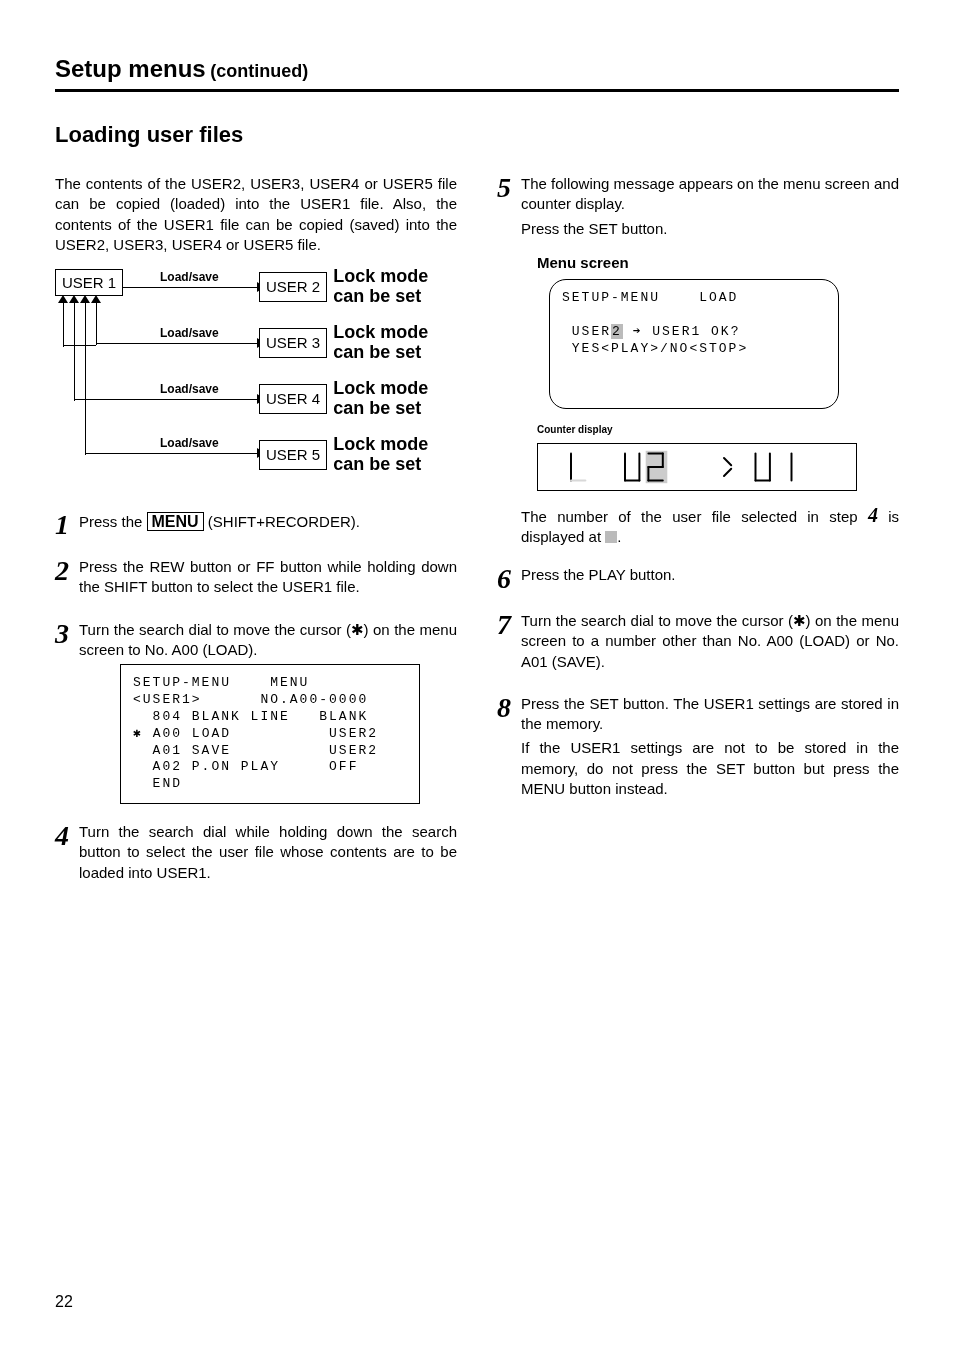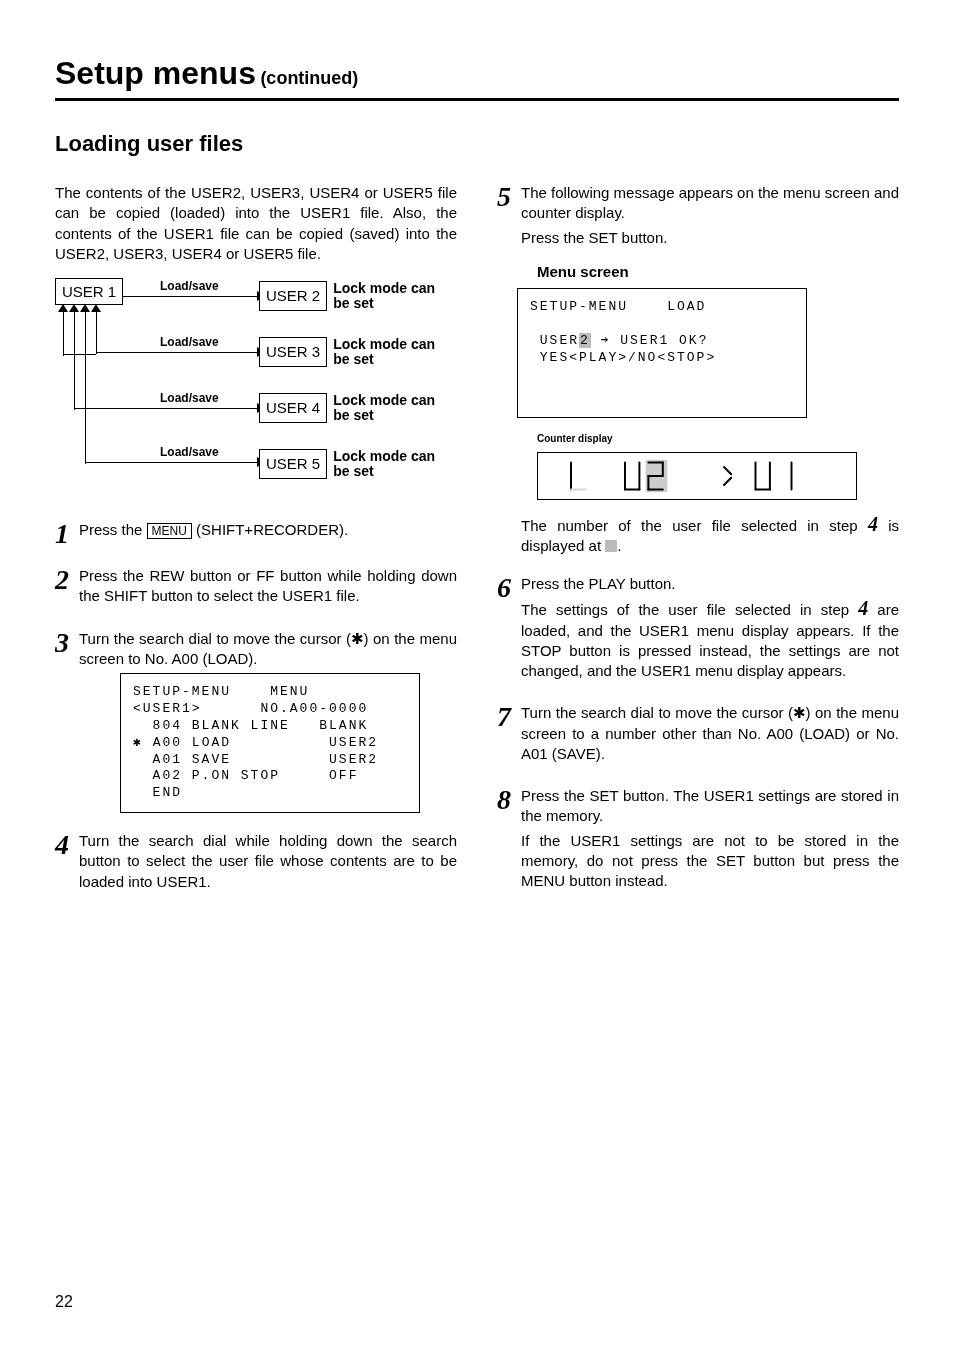--- a/index.html
+++ b/index.html
@@ -1,31 +1,31 @@
 <!DOCTYPE html>
 <html><head>
 <meta charset="utf-8">
 <style>
   * { box-sizing: border-box; margin: 0; padding: 0; }
   html, body { width: 954px; height: 1351px; background: #fff; font-family: Arial, Helvetica, sans-serif; color: #000; }
   .page { padding: 55px 55px 40px 55px; position: relative; height: 100%; }
-  .h1 { font-size: 32px; font-weight: bold; display: inline; }
+  .h1 { font-size: 24px; font-weight: bold; display: inline; }
   .h1-cont { font-size: 18px; font-weight: bold; }
   .rule { border: none; border-top: 3px solid #000; margin-top: 6px; margin-bottom: 30px; }
   .h2 { font-size: 22px; font-weight: bold; margin-bottom: 26px; }
   .columns { display: flex; gap: 40px; }
   .col { flex: 1; font-size: 15px; line-height: 1.35; }
   .intro { text-align: justify; margin-bottom: 18px; }
   .step { display: flex; align-items: flex-start; margin-top: 18px; }
   .stepnum { font-family: "Times New Roman", serif; font-style: italic; font-weight: bold; font-size: 28px; line-height: 1; width: 24px; flex-shrink: 0; }
   .stepbody { flex: 1; text-align: justify; }
   .stepbody p { margin-bottom: 4px; }
-  .menukey { border: 1px solid #000; padding: 0 4px; font-size: 12px; font-weight: normal; font-family: Arial; }
+  .menukey { border: 1px solid #000; padding: 0 4px; font-size: 16px; font-weight: bold; font-family: Arial; }
   .userbox { border: 1.5px solid #000; padding: 4px 6px; font-size: 15px; background: #fff; position: relative; z-index: 2; }
-  .lock-label { font-weight: bold; font-size: 14px; line-height: 1.1; margin-left: 6px; width: 110px; }
+  .lock-label { font-weight: bold; font-size: 18px; line-height: 1.1; margin-left: 6px; width: 110px; }
   .diagram-wrap { position: relative; height: 220px; }
   .user1-node { position: absolute; left: 0; top: 0; }
   .right-nodes { position: absolute; left: 204px; top: 0; }
   .right-row { display: flex; align-items: center; margin-bottom: 28px; height: 28px; }
   .conn-h { position: absolute; border-top: 1.5px solid #000; }
   .conn-v { position: absolute; border-left: 1.5px solid #000; }
   .tri-r { position: absolute; width: 0; height: 0; border-left: 8px solid #000; border-top: 5px solid transparent; border-bottom: 5px solid transparent; }
   .tri-l { position: absolute; width: 0; height: 0; border-right: 8px solid #000; border-top: 5px solid transparent; border-bottom: 5px solid transparent; }
   .tri-u { position: absolute; width: 0; height: 0; border-bottom: 8px solid #000; border-left: 5px solid transparent; border-right: 5px solid transparent; }
   .loadsave-lbl { position: absolute; font-weight: bold; font-size: 12px; }
@@ -133,21 +133,21 @@
         <div class="stepbody">
             <p>Turn the search dial to move the cursor (✱) on the menu screen to No. A00 (LOAD).</p>
           </div>
       </div>
 
       <div class="menuscreen menuscreen-sm"><span>SETUP-MENU    MENU</span>
 <span>&lt;USER1&gt;      NO.A00-0000</span>
 <span>  804 BLANK LINE   BLANK</span>
 <span>✱</span><span> A00 LOAD          USER2</span>
 <span>  A01 SAVE          USER2</span>
-<span>  A02 P.ON STOP     OFF</span>
+<span>  A02 P.ON PLAY     OFF</span>
 <span>  END</span></div>
 
       <div class="step">
         <div class="stepnum">4</div>
         <div class="stepbody">
             <p>Turn the search dial while holding down the search button to select the user file whose contents are to be loaded into USER1.</p>
           </div>
       </div>
     </div>
 
@@ -155,21 +155,21 @@
 
       <div class="step" style="margin-top:0;">
         <div class="stepnum">5</div>
         <div class="stepbody">
           <p>The following message appears on the menu screen and counter display.</p>
           <p>Press the SET button.</p>
         </div>
       </div>
 
       <div class="menuscreen-label">Menu screen</div>
-      <div class="menuscreen" style="margin-left:20px;"><span>SETUP-MENU    LOAD</span>
+      <div class="menuscreen" style="margin-left:52px;border-radius:17px;"><span>SETUP-MENU    LOAD</span>
 
 <span> USER</span><span class="hl">2</span><span> ➔ USER1 OK?</span>
 <span> YES&lt;PLAY&gt;/NO&lt;STOP&gt;</span></div>
 
       <div class="counter-label">Counter display</div>
       <div class="counter">
         <svg class="seg-svg" viewBox="0 0 300 40" width="300">
 
           <line x1="10" y1="5" x2="10" y2="35"></line>
           <line class="dim" x1="10" y1="35" x2="26" y2="35"></line>
@@ -197,23 +197,20 @@
       </div>
 
       <p style="margin:14px 0 0 24px; text-align: justify;">
         <span>The number of the user file selected in step </span><span class="stepnum" style="width:auto; font-size:20px;">4</span><span> is displayed at </span><span class="greybox"></span><span>.</span>
       </p>
 
       <div class="step">
         <div class="stepnum">6</div>
         <div class="stepbody">
           <p>Press the PLAY button.</p>
-          <p>
-            <span>The settings of the user file selected in step </span><span class="stepnum" style="width:auto; font-size:20px;">4</span><span> are loaded, and the USER1 menu display appears. If the STOP button is pressed instead, the settings are not changed, and the USER1 menu display appears.</span>
-          </p>
         </div>
       </div>
 
       <div class="step">
         <div class="stepnum">7</div>
         <div class="stepbody">
             <p>Turn the search dial to move the cursor (✱) on the menu screen to a number other than No. A00 (LOAD) or No. A01 (SAVE).</p>
           </div>
       </div>
 

